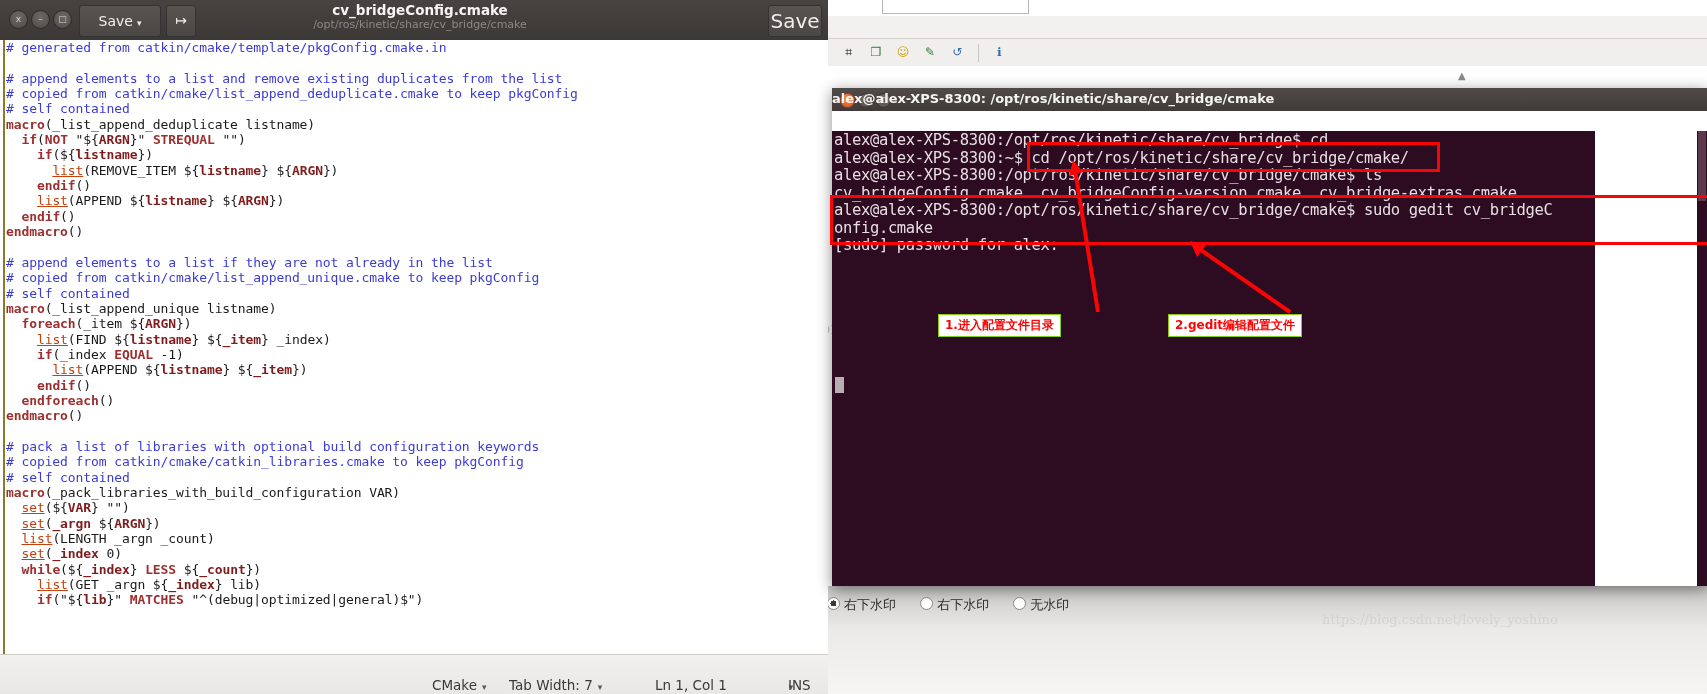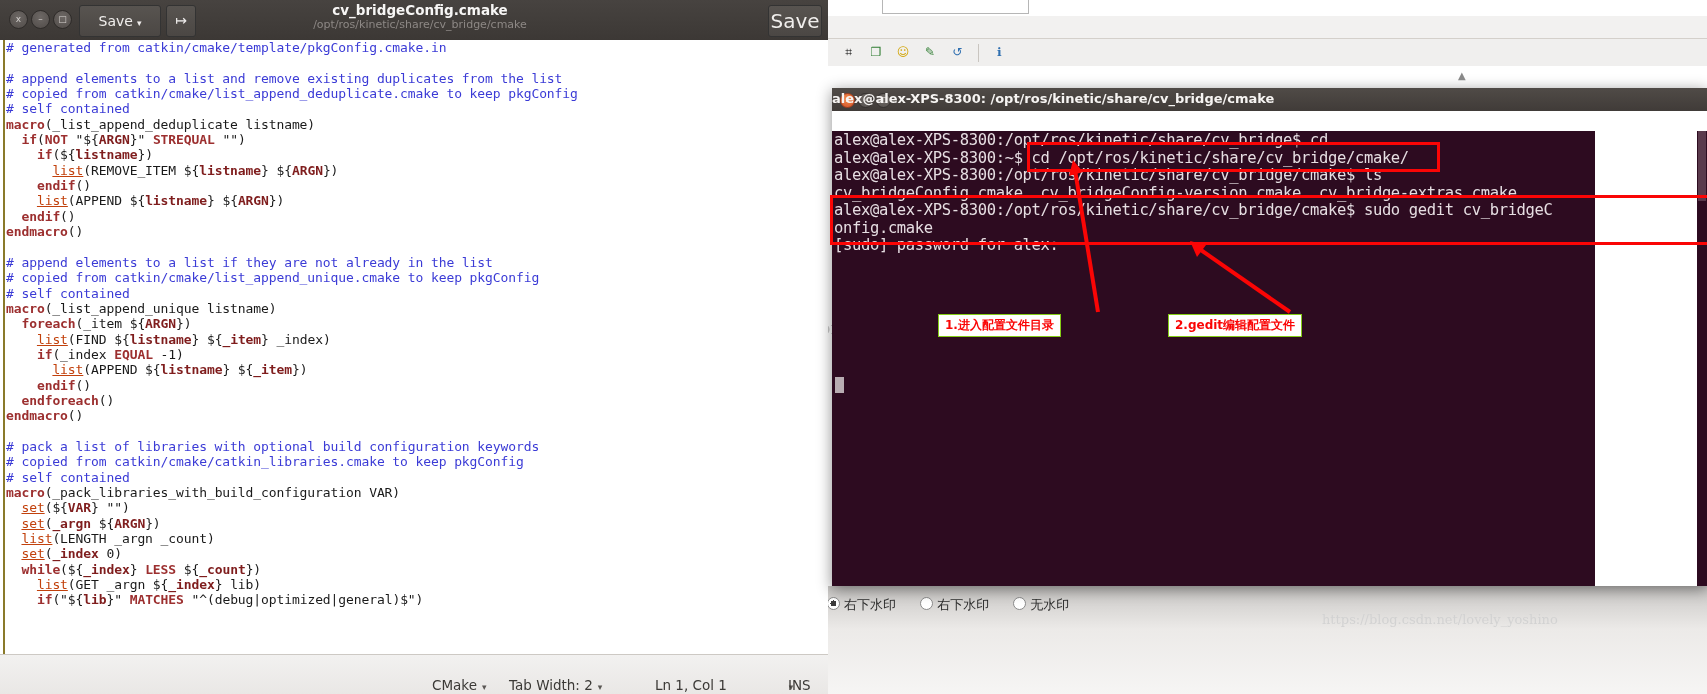--- a/index.html
+++ b/index.html
@@ -154,21 +154,21 @@
     <div id="save-btn">Save</div>
   </div>
 
   <div id="code-area">
     <div id="code-gutter"></div>
     <div id="code"><div><span class="c-comment"># generated from catkin/cmake/template/pkgConfig.cmake.in</span></div><div>&nbsp;</div><div><span class="c-comment"># append elements to a list and remove existing duplicates from the list</span></div><div><span class="c-comment"># copied from catkin/cmake/list_append_deduplicate.cmake to keep pkgConfig</span></div><div><span class="c-comment"># self contained</span></div><div><span class="c-kw">macro</span><span class="c-plain">(_list_append_deduplicate listname)</span></div><div><span class="c-plain">  </span><span class="c-kw">if</span><span class="c-plain">(</span><span class="c-kw">NOT</span><span class="c-plain"> "${</span><span class="c-var">ARGN</span><span class="c-plain">}" </span><span class="c-kw">STREQUAL</span><span class="c-plain"> "")</span></div><div><span class="c-plain">    </span><span class="c-kw">if</span><span class="c-plain">(${</span><span class="c-var">listname</span><span class="c-plain">})</span></div><div><span class="c-plain">      </span><span class="c-fn">list</span><span class="c-plain">(REMOVE_ITEM ${</span><span class="c-var">listname</span><span class="c-plain">} ${</span><span class="c-var">ARGN</span><span class="c-plain">})</span></div><div><span class="c-plain">    </span><span class="c-kw">endif</span><span class="c-plain">()</span></div><div><span class="c-plain">    </span><span class="c-fn">list</span><span class="c-plain">(APPEND ${</span><span class="c-var">listname</span><span class="c-plain">} ${</span><span class="c-var">ARGN</span><span class="c-plain">})</span></div><div><span class="c-plain">  </span><span class="c-kw">endif</span><span class="c-plain">()</span></div><div><span class="c-kw">endmacro</span><span class="c-plain">()</span></div><div>&nbsp;</div><div><span class="c-comment"># append elements to a list if they are not already in the list</span></div><div><span class="c-comment"># copied from catkin/cmake/list_append_unique.cmake to keep pkgConfig</span></div><div><span class="c-comment"># self contained</span></div><div><span class="c-kw">macro</span><span class="c-plain">(_list_append_unique listname)</span></div><div><span class="c-plain">  </span><span class="c-kw">foreach</span><span class="c-plain">(_item ${</span><span class="c-var">ARGN</span><span class="c-plain">})</span></div><div><span class="c-plain">    </span><span class="c-fn">list</span><span class="c-plain">(FIND ${</span><span class="c-var">listname</span><span class="c-plain">} ${</span><span class="c-var">_item</span><span class="c-plain">} _index)</span></div><div><span class="c-plain">    </span><span class="c-kw">if</span><span class="c-plain">(_index </span><span class="c-kw">EQUAL</span><span class="c-plain"> -1)</span></div><div><span class="c-plain">      </span><span class="c-fn">list</span><span class="c-plain">(APPEND ${</span><span class="c-var">listname</span><span class="c-plain">} ${</span><span class="c-var">_item</span><span class="c-plain">})</span></div><div><span class="c-plain">    </span><span class="c-kw">endif</span><span class="c-plain">()</span></div><div><span class="c-plain">  </span><span class="c-kw">endforeach</span><span class="c-plain">()</span></div><div><span class="c-kw">endmacro</span><span class="c-plain">()</span></div><div>&nbsp;</div><div><span class="c-comment"># pack a list of libraries with optional build configuration keywords</span></div><div><span class="c-comment"># copied from catkin/cmake/catkin_libraries.cmake to keep pkgConfig</span></div><div><span class="c-comment"># self contained</span></div><div><span class="c-kw">macro</span><span class="c-plain">(_pack_libraries_with_build_configuration VAR)</span></div><div><span class="c-plain">  </span><span class="c-fn">set</span><span class="c-plain">(${</span><span class="c-var">VAR</span><span class="c-plain">} "")</span></div><div><span class="c-plain">  </span><span class="c-fn">set</span><span class="c-plain">(</span><span class="c-var">_argn</span><span class="c-plain"> ${</span><span class="c-var">ARGN</span><span class="c-plain">})</span></div><div><span class="c-plain">  </span><span class="c-fn">list</span><span class="c-plain">(LENGTH _argn _count)</span></div><div><span class="c-plain">  </span><span class="c-fn">set</span><span class="c-plain">(</span><span class="c-var">_index</span><span class="c-plain"> 0)</span></div><div><span class="c-plain">  </span><span class="c-kw">while</span><span class="c-plain">(${</span><span class="c-var">_index</span><span class="c-plain">} </span><span class="c-kw">LESS</span><span class="c-plain"> ${</span><span class="c-var">_count</span><span class="c-plain">})</span></div><div><span class="c-plain">    </span><span class="c-fn">list</span><span class="c-plain">(GET _argn ${</span><span class="c-var">_index</span><span class="c-plain">} lib)</span></div><div><span class="c-plain">    </span><span class="c-kw">if</span><span class="c-plain">("${</span><span class="c-var">lib</span><span class="c-plain">}" </span><span class="c-kw">MATCHES</span><span class="c-plain"> "^(debug|optimized|general)$")</span></div></div>
   </div>
 
   <div id="gedit-status">
     <div class="sb" id="sb-lang"><span>CMake</span><span class="chev">▾</span></div>
-    <div class="sb" id="sb-tab"><span>Tab Width: 2</span><span class="chev">▾</span></div>
+    <div class="sb" id="sb-tab"><span>Tab Width: 7</span><span class="chev">▾</span></div>
     <div class="sb" id="sb-pos"><span>Ln 1, Col 1</span><span class="chev" style="margin-left:62px">▾</span></div>
     <div class="sb" id="sb-ins">INS</div>
   </div>
 </div>
 
 <div id="term">
   <div id="term-titlebar">
     <div class="tbtn" id="tb-close">x</div>
     <div class="tbtn" id="tb-min">–</div>
     <div class="tbtn" id="tb-max">□</div>

